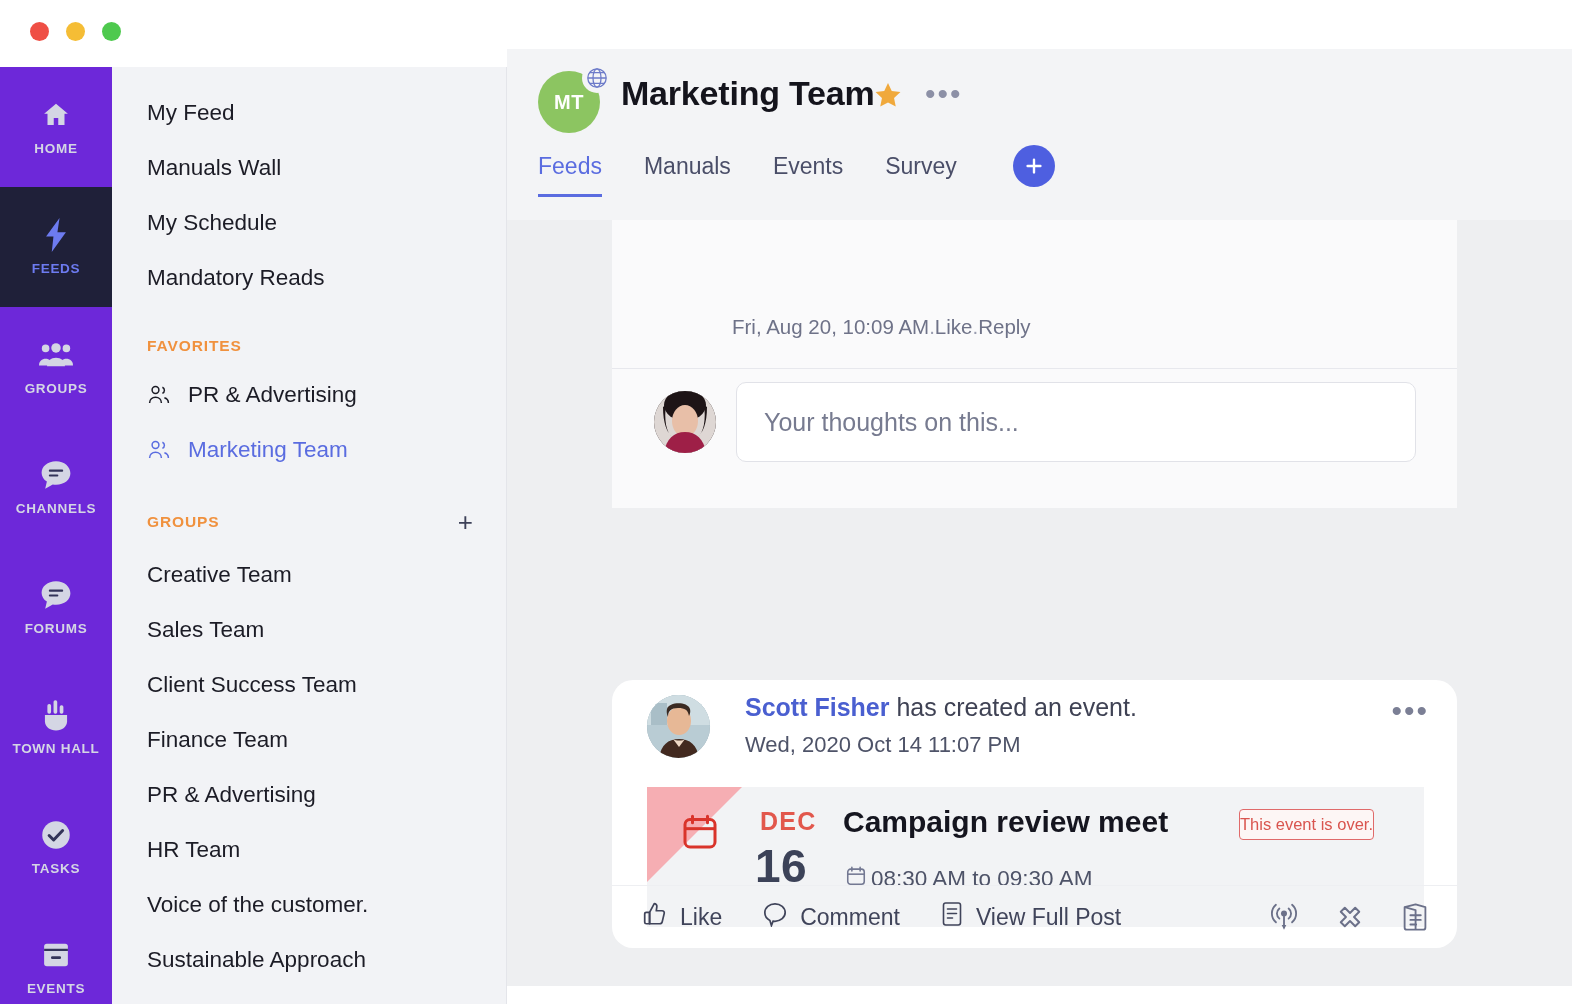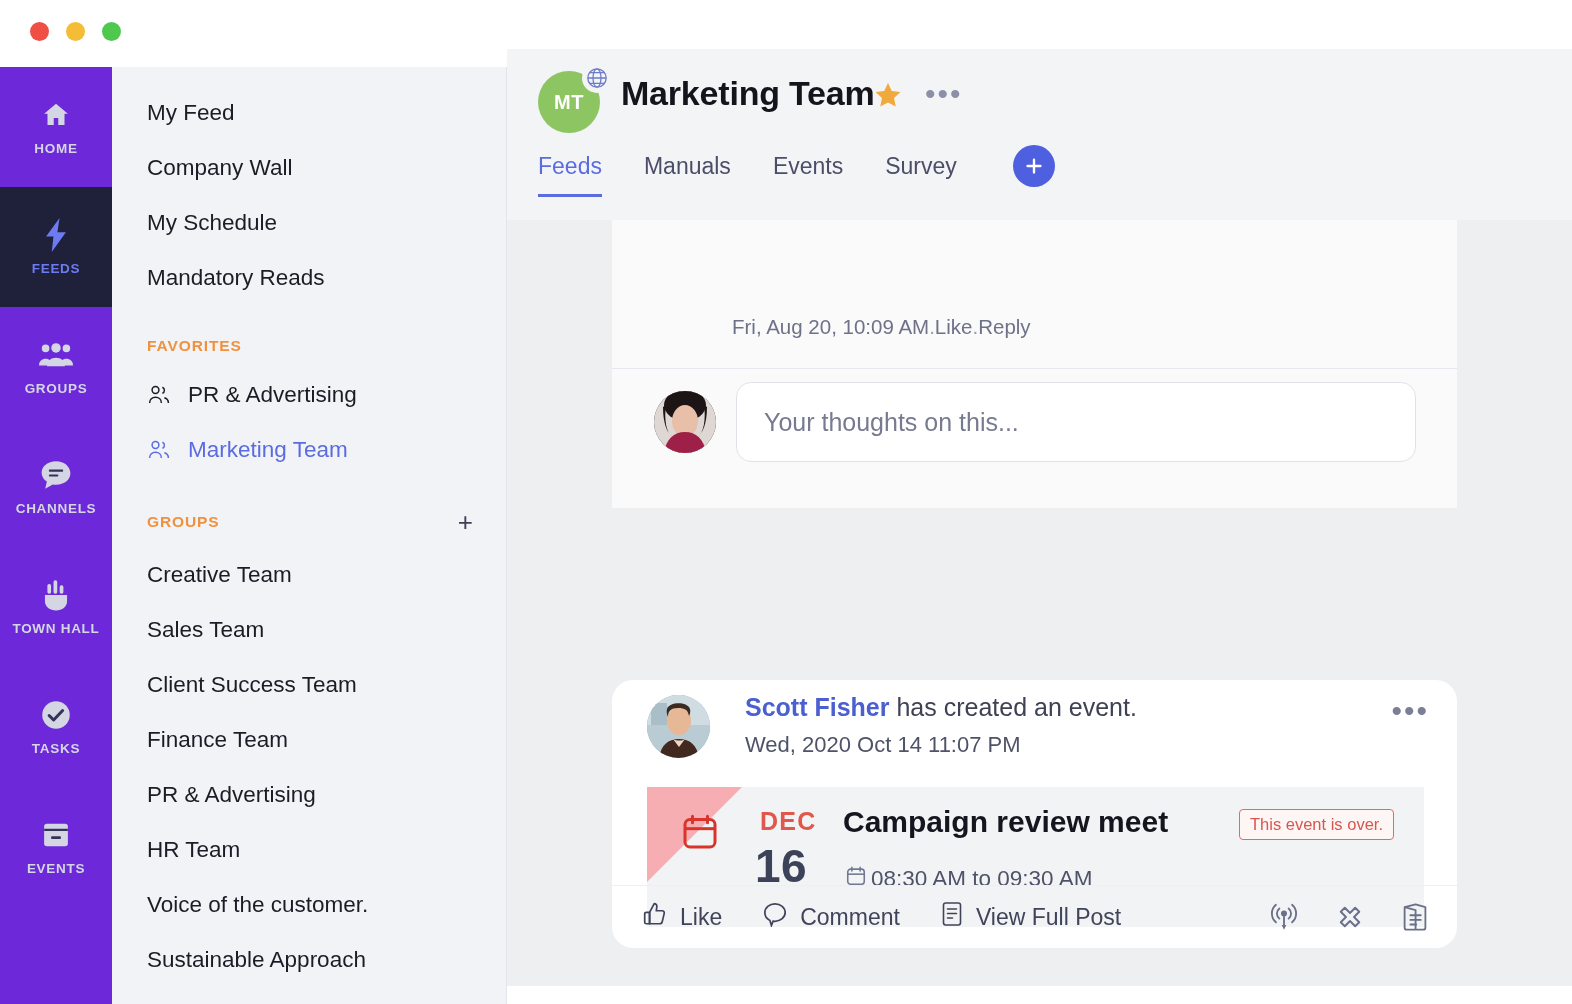--- a/index.html
+++ b/index.html
@@ -123,21 +123,21 @@
   .cmt-meta .sep { color:#9a9db0; }
   .cmt-meta .act { cursor:pointer; }
   .cmt-divider { position:absolute; left:0; right:0; top:148px; height:1px; background:#e7e8ed; }
   .cmt-box-row { position:absolute; left:0; right:0; top:149px; height:139px; background:#fafafb; }
   .cmt-avatar {
     position:absolute; left:42px; top:22px; width:62px; height:62px; border-radius:50%;
     overflow:hidden; background:#2b2022;
   }
   .cmt-input {
     position:absolute; left:124px; top:13px; width:680px; height:80px;
-    background:#ffffff; border:1px solid #e1e2e8; border-radius:15px;
+    background:#ffffff; border:1px solid #e1e2e8; border-radius:10px;
     display:flex; align-items:center; padding-left:27px;
     font-size:25px; color:#777b90;
   }
   .post {
     position:absolute; left:105px; top:460px; width:845px; height:268px; background:#ffffff;border-radius:21px;
   }
   .post-avatar {
     position:absolute; left:35px; top:15px; width:63px; height:63px; border-radius:50%;
     overflow:hidden; background:#8fa3ab;
   }
@@ -168,21 +168,21 @@
   }
   .evt-day {
     position:absolute; left:108px; top:52px; font-size:46px; font-weight:700; color:#3c4258;
     letter-spacing:0.5px;
   }
   .evt-name {
     position:absolute; left:196px; top:18px; font-size:30px; font-weight:700; color:#15151f;
   }
   .evt-badge {
     position:absolute; left:592px; top:22px; border:1px solid #e06a6a; border-radius:4px;
-    padding:5px 10px; font-size:16.5px; color:#d9554f; background:#fdf6f5; white-space:nowrap;
+    padding:5px 0; font-size:16.5px; color:#d9554f; background:#fdf6f5; white-space:nowrap;
   }
   .evt-time-row {
     position:absolute; left:198px; top:78px; display:flex; align-items:center; gap:4px;
     font-size:22.5px; color:#4e5368;
   }
 
   .actions {
     position:absolute; left:0; right:0; bottom:0; height:63px;
     border-top:1px solid #eeeff2; display:flex; align-items:center; padding-left:30px; gap:40px;
   }
@@ -243,20 +243,30 @@
       <span class="rail-ico">
         <svg width="32" height="30" viewBox="0 0 26 25" fill="#d4d6e4">
           <path d="M13 1C6 1 1 5.3 1 10.6c0 3 1.7 5.7 4.4 7.4L4 24l6.3-3.6c.9.1 1.8.2 2.7.2 7 0 12-4.3 12-9.6S20 1 13 1z"></path>
           <rect x="7" y="8" width="12" height="1.8" rx=".9" fill="#333459"></rect>
           <rect x="7" y="12" width="8" height="1.8" rx=".9" fill="#333459"></rect>
         </svg>
       </span>
       <span class="rail-label">CHANNELS</span>
     </div>
 
+    <div class="rail-item">
+      <span class="rail-ico">
+        <svg width="32" height="30" viewBox="0 0 26 25" fill="#d4d6e4">
+          <path d="M13 1C6 1 1 5.3 1 10.6c0 3 1.7 5.7 4.4 7.4L4 24l6.3-3.6c.9.1 1.8.2 2.7.2 7 0 12-4.3 12-9.6S20 1 13 1z"></path>
+          <rect x="7" y="8" width="12" height="1.8" rx=".9" fill="#333459"></rect>
+          <rect x="7" y="12" width="8" height="1.8" rx=".9" fill="#333459"></rect>
+        </svg>
+      </span>
+      <span class="rail-label">FORUMS</span>
+    </div>
 
     <div class="rail-item">
       <span class="rail-ico">
         <svg width="30" height="32" viewBox="0 0 24 26" fill="#d4d6e4">
           <rect x="5" y="4" width="3" height="8" rx="1.4"></rect>
           <rect x="10" y="1" width="3" height="11" rx="1.4"></rect>
           <rect x="15" y="5" width="3" height="7" rx="1.4"></rect>
           <path d="M3 13h18v5c0 4.4-4 7.5-9 7.5S3 22.4 3 18z"></path>
         </svg>
       </span>
@@ -285,21 +295,21 @@
     </div>
 
   </div>
 
   <div class="nav">
 
     <div class="nav-link">
       <span>My Feed</span>
     </div>
     <div class="nav-link">
-      <span>Company Wall</span>
+      <span>Manuals Wall</span>
     </div>
     <div class="nav-link">
       <span>My Schedule</span>
     </div>
     <div class="nav-link">
       <span>Mandatory Reads</span>
     </div>
 
     <div class="nav-section">
       <span class="nav-section-title">FAVORITES</span>

